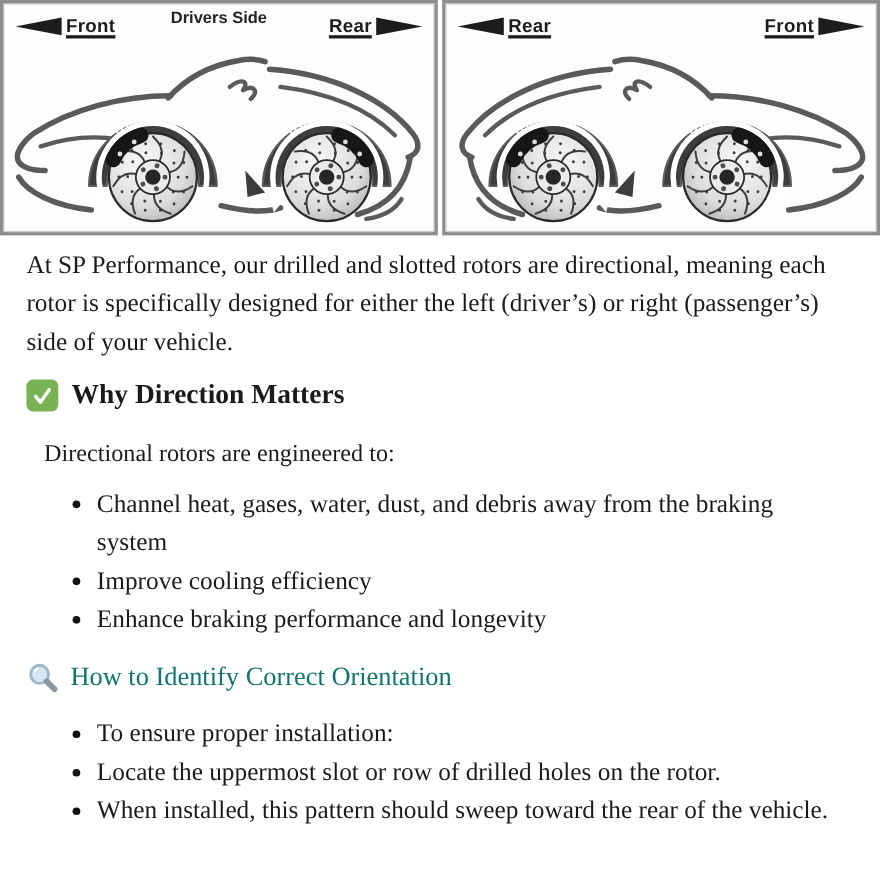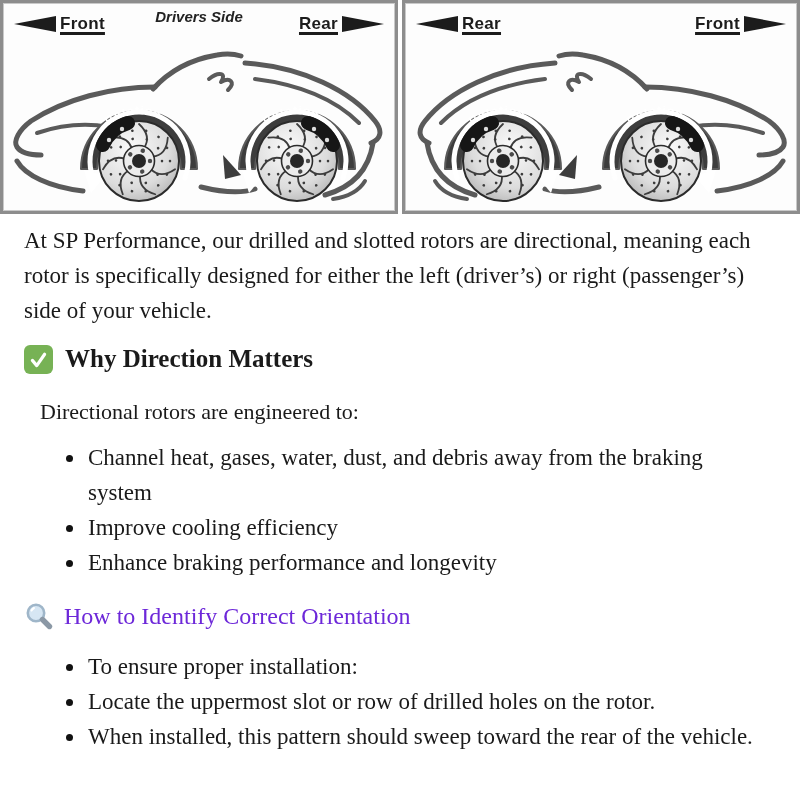--- a/index.html
+++ b/index.html
@@ -26,39 +26,39 @@
     font-family:"Liberation Sans", sans-serif; font-weight:bold; font-size:17px;
     color:#1c1c1c; text-decoration:underline; text-decoration-thickness:2.5px;
     text-underline-offset:3px; letter-spacing:0.3px;
   }
   .dir-arrow svg { display:block; }
   .panel-titles {
     position:absolute; left:50%; transform:translateX(-50%); top:5px;
     text-align:center; font-family:"Liberation Sans", sans-serif;
   }
   .panel-title { font-size:25px; font-weight:bold; color:#141414; letter-spacing:0.3px; line-height:1.05; }
-  .panel-subtitle { font-size:15px; font-weight:bold; font-style:italic; color:#222; margin-top:0px; }
+  .panel-subtitle { font-size:15px; font-weight:bold; color:#222; margin-top:0px; }
   
   .article { padding:0 30px 0 24px; }
   .intro { font-size:23px; line-height:35px; margin:9px 0 0 0; }
   .h-matters {
     display:flex; align-items:center; gap:12px;
     font-size:25px; font-weight:bold; margin:14px 0 17px 0; line-height:34px;
   }
   .check-badge {
     width:29px; height:29px; border-radius:6px; background:#77b255;
     display:inline-flex; align-items:center; justify-content:center; flex:0 0 auto;
   }
   .lead { font-size:22px; line-height:35px; margin:18px 0 0 16px; }
   ul.blist { font-size:23px; line-height:35px; margin:11px 0 0 0; padding-left:62px; }
   ul.blist li { padding-left:2px; }
   ul.blist li::marker { color:#111; }
   .h-identify {
     display:flex; align-items:center; gap:10px;
-    font-size:24px; font-weight:normal; margin:19px 0 0 0; line-height:34px; color:#6d28d9;
+    font-size:24px; font-weight:normal; margin:19px 0 0 0; line-height:34px; color:#0f766e;
   }
   .mag-badge { width:30px; height:30px; flex:0 0 auto; display:inline-flex; }
   ul.blist2 { margin-top:16px; }
 </style>
 </head>
 <body>
 
 <svg width="0" height="0" style="position:absolute" aria-hidden="true">
   <defs>
     <radialGradient id="gMetal" cx="40%" cy="35%" r="75%">

